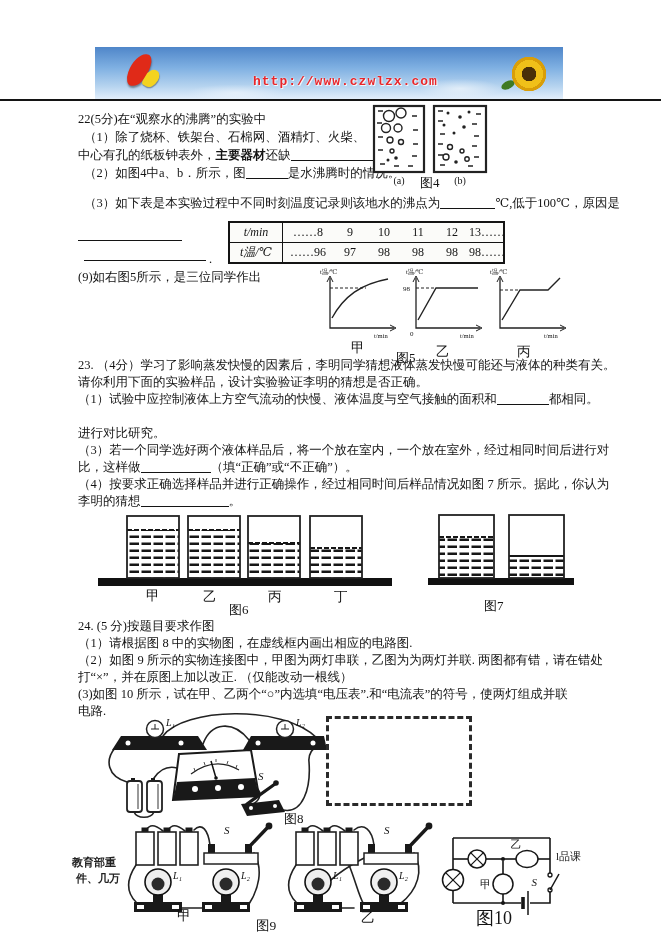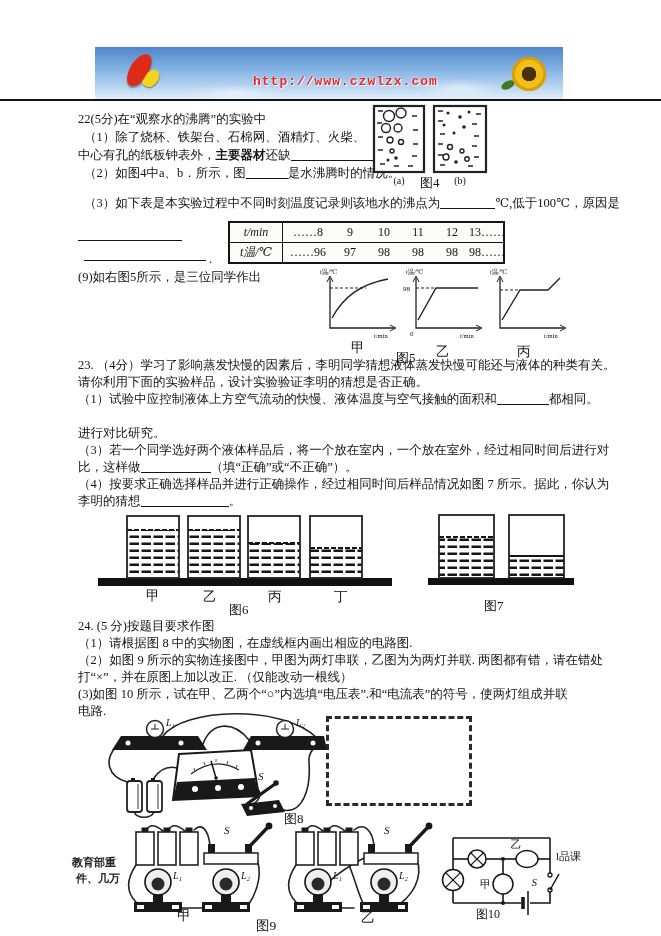--- a/index.html
+++ b/index.html
@@ -469,15 +469,15 @@
       <circle cx="112" cy="62" r="2" fill="#fff" stroke="#161616" stroke-width="1.3"></circle>
       <path d="M112,62 L121,46" stroke="#161616" stroke-width="1.5"></path>
     </g>
     <circle cx="65" cy="31" r="2" fill="#161616"></circle>
     <circle cx="65" cy="75" r="2" fill="#161616"></circle>
     <text x="78" y="20" font-size="11" text-anchor="middle">乙</text>
     <text x="53" y="60" font-size="11" text-anchor="end">甲</text>
     <text x="99" y="58" font-size="11" font-style="italic" text-anchor="end">S</text>
   </svg>
   <div class="tl" style="left:556px;top:849px;font-size:11px">l品课</div>
-  <div class="cap" style="left:476px;top:906px;font-size:12px">图10</div>
+  <div class="cap" style="left:476px;top:906px;font-size:18px">图10</div>
 
 </div>
 
 </body></html>

